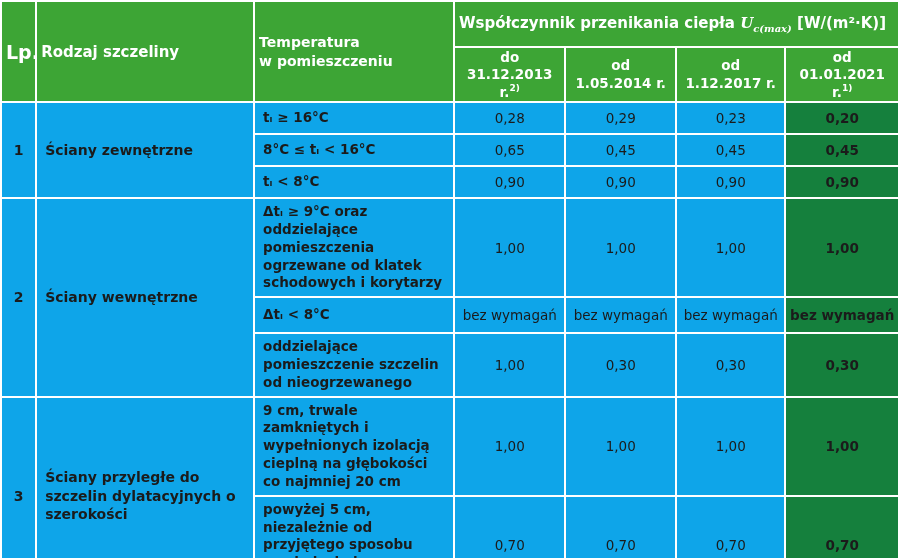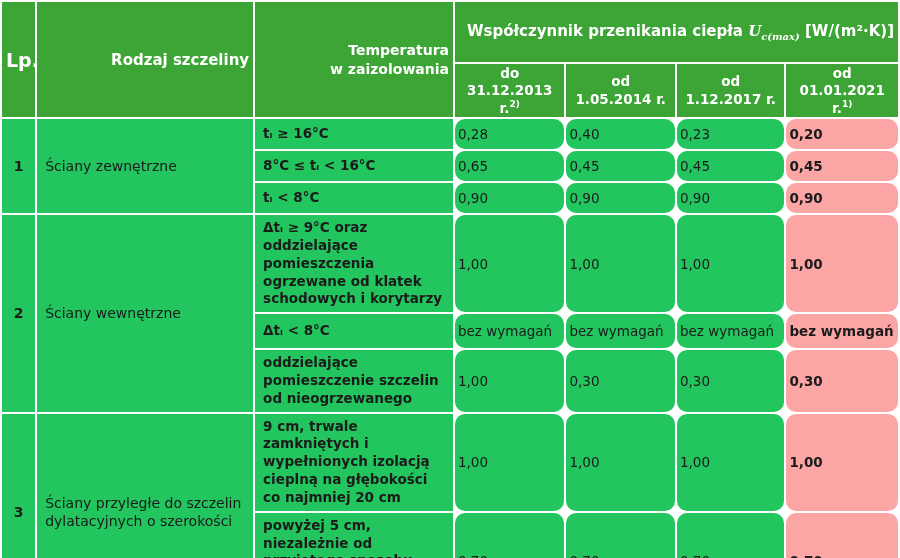--- a/index.html
+++ b/index.html
@@ -3,35 +3,35 @@
 <meta charset="utf-8">
 <style>
   html,body{margin:0;padding:0;background:#ffffff;}
   body{width:900px;font-family:"DejaVu Sans",sans-serif;color:#1b1b1b;}
 
   table{border-collapse:separate;border-spacing:2px;width:900px;table-layout:fixed;background:#ffffff;}
   th,td{margin:0;overflow:hidden;}
 
   
   th{background:#3da535;color:#ffffff;font-weight:bold;text-align:left;vertical-align:middle;padding:2px 6px;}
-  .title-row th{font-size:15px;height:24px;text-align:right;padding:18px 4px;}
+  .title-row th{font-size:15px;height:24px;text-align:left;padding:10px 4px;}
   .period-row th{font-size:13.5px;height:36px;text-align:center;line-height:1.25;padding:1px 2px;}
   th.corner{font-size:19px;}
   th.temp{white-space:pre-line;font-size:14px;line-height:1.3;}
   .u-sym{font-family:"DejaVu Serif",serif;font-style:italic;font-weight:bold;}
   sub.u-sub{font-family:"DejaVu Serif",serif;font-style:italic;font-size:10px;}
   sup.hdr-sup{font-size:9px;}
 
   
-  td{background:#22c55e;font-size:13.5px;vertical-align:middle;}
+  td{background:#0ea5e9;font-size:13.5px;vertical-align:middle;}
   td.lp{text-align:center;font-weight:bold;font-size:14px;}
-  td.label{font-weight:normal;padding:3px 8px;font-size:14px;line-height:1.3;}
+  td.label{font-weight:bold;padding:3px 8px;font-size:14px;line-height:1.3;}
   td.cond{font-weight:bold;padding:4px 8px;line-height:1.32;font-size:13.5px;}
-  td.val{padding:2px 3px;border-radius:10px;}
-  td.hl{background:#fca5a5;font-weight:bold;margin-top:44px;}
+  td.val{text-align:center;padding:2px 3px;}
+  td.hl{background:#15803d;font-weight:bold;margin-top:44px;}
   tr.h-sm td{height:22px;}
   tr.h-md td{height:26px;}
 </style>
 </head>
 <body>
 
 <table>
   <colgroup>
     <col style="width:33px">
       <col style="width:215px">
@@ -39,36 +39,36 @@
     <col style="width:109px">
       <col style="width:108px">
       <col style="width:107px">
       <col style="width:111px">
   </colgroup>
   <tbody>
       <tr class="title-row">
     <th rowspan="2" class="corner">Lp.</th>
     <th rowspan="2">Rodzaj szczeliny</th>
     <th rowspan="2" class="temp">Temperatura
-w zaizolowania</th>
+w pomieszczeniu</th>
     <th colspan="4"><span>Współczynnik przenikania ciepła </span><span class="u-sym">U</span><sub class="u-sub">c(max)</sub><span> [W/(m²·K)]</span></th>
   </tr>
   <tr class="period-row">
     <th><span>do</span><br><span>31.12.2013 r.</span><sup class="hdr-sup">2)</sup></th>
     <th><span>od</span><br><span>1.05.2014 r.</span><sup class="hdr-sup"></sup></th>
     <th><span>od</span><br><span>1.12.2017 r.</span><sup class="hdr-sup"></sup></th>
     <th><span>od</span><br><span>01.01.2021 r.</span><sup class="hdr-sup">1)</sup></th>
   </tr>
 
   <tr class="h-sm">
     <td rowspan="3" class="lp">1</td>
     <td rowspan="3" class="label">Ściany zewnętrzne</td>
     <td class="cond">tᵢ ≥ 16°C</td>
     <td class="val">0,28</td>
-    <td class="val">0,40</td>
+    <td class="val">0,29</td>
     <td class="val">0,23</td>
     <td class="val hl">0,20</td>
   </tr>
   <tr class="h-sm">
     <td class="cond">8°C ≤ tᵢ &lt; 16°C</td>
     <td class="val">0,65</td>
     <td class="val">0,45</td>
     <td class="val">0,45</td>
     <td class="val hl">0,45</td>
   </tr>

